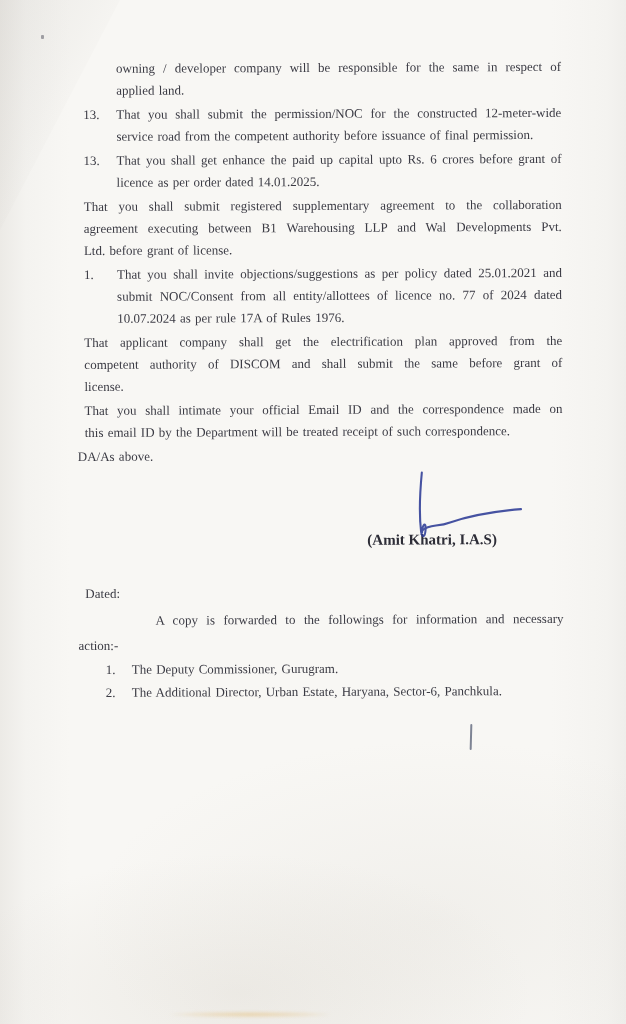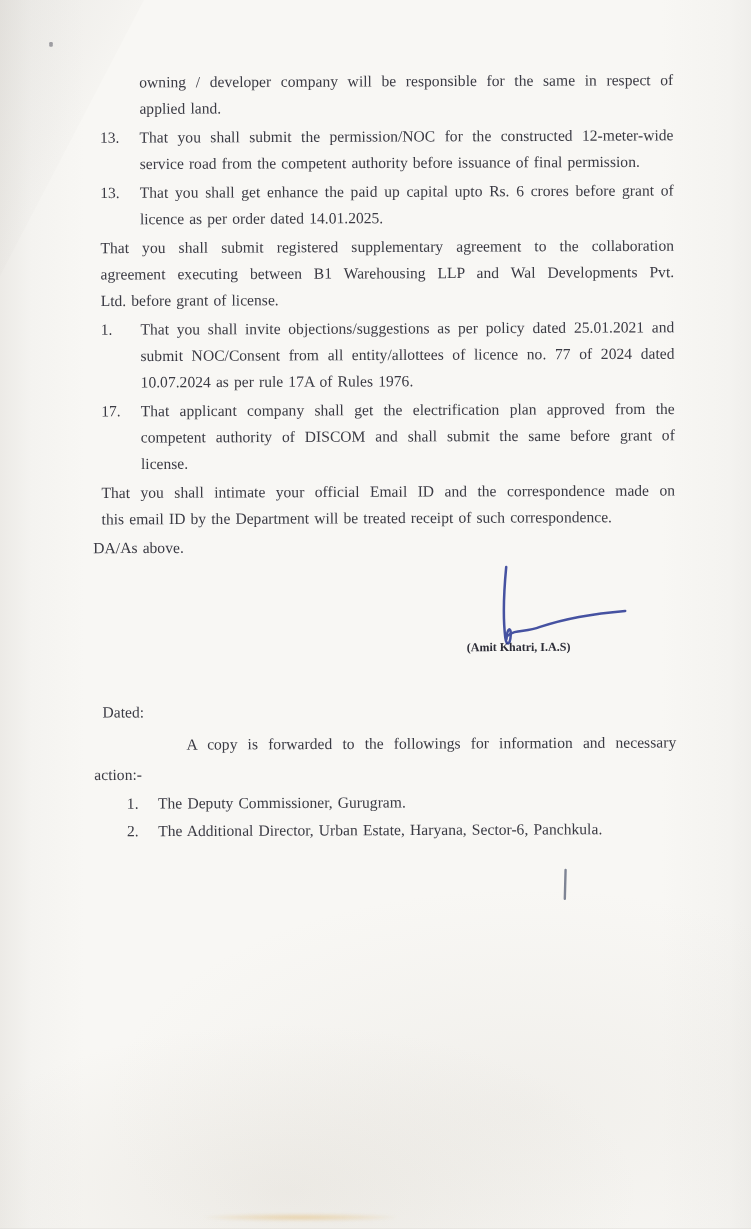--- a/index.html
+++ b/index.html
@@ -37,21 +37,21 @@
   }
   .jl { text-align:justify; text-align-last:justify; }
   .jl-last { text-align-last:left; }
   .cont-para { margin-left:33px; margin-bottom:2px; }
   .cond { display:flex; margin-bottom:2px; }
   .cond .num { width:33px; flex:none; }
   .cond .ctext { flex:1; }
   .da-line { margin-left:-7px; margin-top:0px; }
   .sig1 {
     position:relative; width:250px; margin:66px 6px 0 auto; text-align:center;
-    font-weight:bold; font-size:10px; line-height:15.5px; color:#2d2d37; word-spacing:0;
+    font-weight:bold; font-size:15px; line-height:15.5px; color:#2d2d37; word-spacing:0;
   }
   .sig1 .ink1 { position:absolute; left:58px; top:-62px; }
   .pen-tick { display:inline-block; vertical-align:1px; margin-right:4px; }
   .endst-row { display:flex; justify-content:space-between; margin-top:33px; }
   .endst-row .dated { padding-right:52px; }
   .fwd1 { margin-left:70px; margin-top:5px; }
   .fwd2 { margin-left:-7px; margin-top:3px; }
   .cc-list { margin-top:2px; margin-left:20px; }
   .cc-item { display:flex; margin-bottom:1px; }
   .cc-item .ccnum { width:26px; flex:none; }
@@ -97,21 +97,20 @@
     </div>
     <div class="cond">
       <div class="num">1.</div>
       <div class="ctext">
         <div class="jl">That you shall invite objections/suggestions as per policy dated 25.01.2021 and</div>
         <div class="jl">submit NOC/Consent from all entity/allottees of licence no. 77 of 2024 dated</div>
         <div class="jl jl-last">10.07.2024 as per rule 17A of Rules 1976.</div>
       </div>
     </div>
     <div class="cond">
-      <div class="num">17.</div>
       <div class="ctext">
         <div class="jl">That applicant company shall get the electrification plan approved from the</div>
         <div class="jl">competent authority of DISCOM and shall submit the same before grant of</div>
         <div class="jl jl-last">license.</div>
       </div>
     </div>
     <div class="cond">
       <div class="ctext">
         <div class="jl">That you shall intimate your official Email ID and the correspondence made on</div>
         <div class="jl jl-last">this email ID by the Department will be treated receipt of such correspondence.</div>

